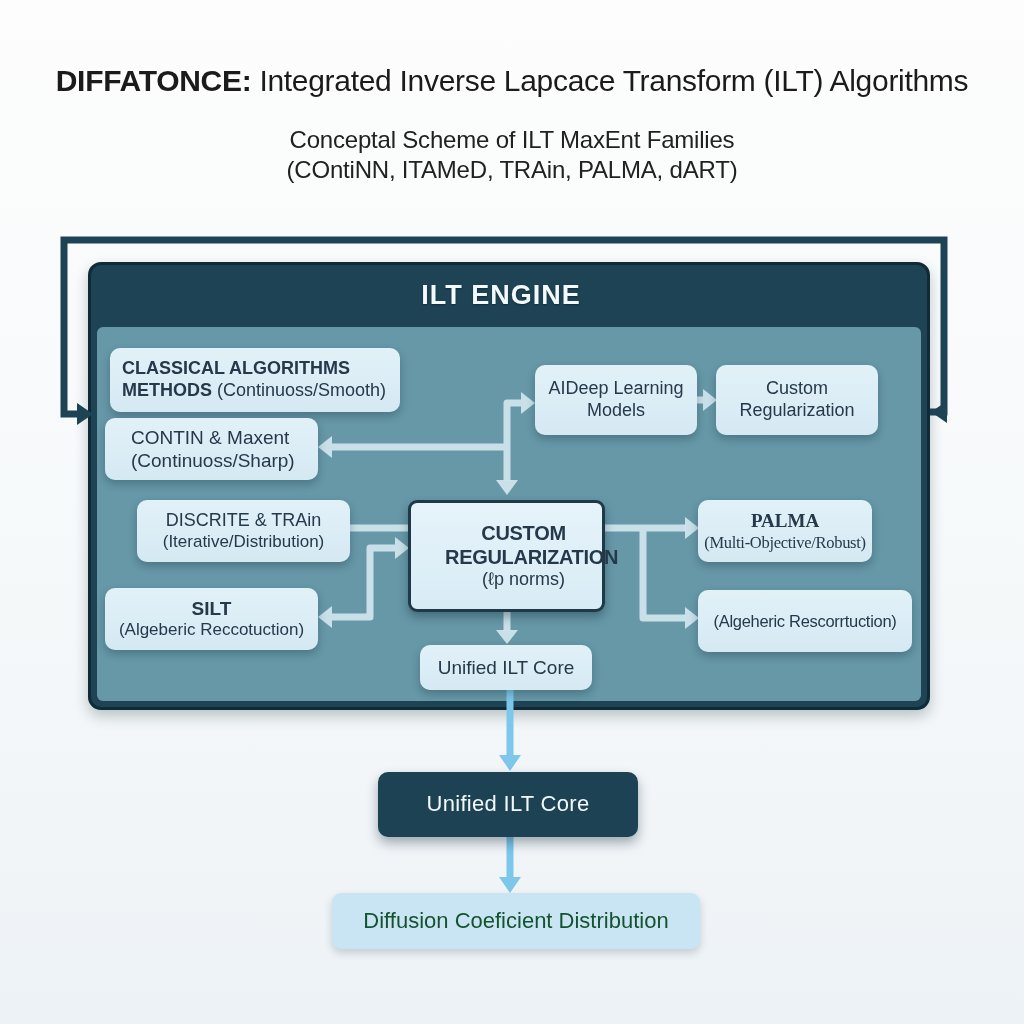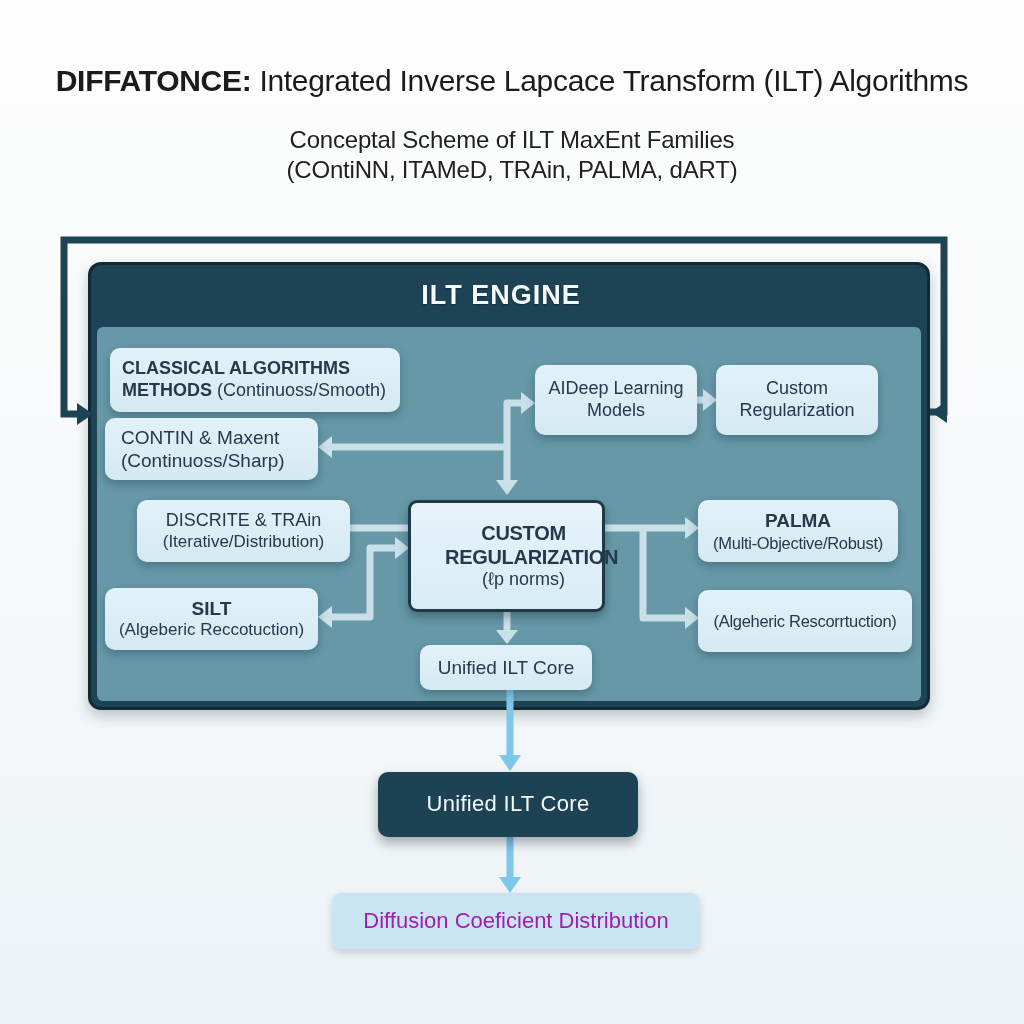--- a/index.html
+++ b/index.html
@@ -34,33 +34,33 @@
         border-radius:10px; color:var(--box_text);
         box-shadow:0 4px 9px rgba(8,30,42,.28);
         display:flex; flex-direction:column; justify-content:center;
         text-align:center; line-height:1.22;}
   .node .t{font-size:19px;}
   .node .b{font-weight:700;}
   .node .sub{font-size:17px; white-space:nowrap;}
   .node.left-align{text-align:left;}
   .classical{padding:4px 12px; font-size:18px;}
   .classical .b{font-size:18px;}
-  .contin{padding-left:16px; font-size:19px;justify-content:center;}
+  .contin{padding-left:26px; font-size:19px;justify-content:center;}
   .discrite .t{font-size:18px;}
   .discrite .sub{font-size:17px;}
   .customreg{border:3px solid #1e3a48; border-radius:9px;
              background:linear-gradient(180deg,#e6f3fa,#d8ecf5);
              box-shadow:0 5px 10px rgba(8,30,42,.35);padding-left:34px;}
   .customreg .t{font-size:20px; font-weight:700; letter-spacing:-0.3px;}
   .customreg .sub{font-size:18px;}
   .smallsub .sub{font-size:16.5px; letter-spacing:-0.3px;}
   .darknode{background:var(--dark_box_fill); color:var(--dark_box_text);
             border-radius:10px; font-size:22px; letter-spacing:.3px;
             box-shadow:0 6px 12px rgba(10,30,45,.35);}
-  .outnode{background:#c9e5f4; color:#a21caf; border-radius:9px; font-size:22px;
+  .outnode{background:#c9e5f4; color:#14532d; border-radius:9px; font-size:22px;
            box-shadow:0 4px 9px rgba(8,30,42,.18);}
 </style>
 </head>
 <body>
 
 <div class="stage">
 
   <div class="title">
     <span class="lead">DIFFATONCE:</span><span> Integrated Inverse Lapcace Transform (ILT) Algorithms</span>
   </div>
@@ -145,21 +145,21 @@
   <div class="node" style="left:716px; top:365px; width:162px; height:70px; font-size:18px;">
     <div>Custom</div>
     <div>Regularization</div>
   </div>
 
   <div class="node customreg" style="left:408px; top:500px; width:197px; height:112px;">
     <div class="t">CUSTOM REGULARIZATION</div>
     <div class="sub">(ℓp norms)</div>
   </div>
 
-  <div class="node smallsub" style="left:698px; top:500px; width:200px; height:62px;">
+  <div class="node smallsub" style="left:698px; top:500px; width:174px; height:62px;font-family:Liberation Serif, serif;">
     <div class="t b">PALMA</div>
     <div class="sub">(Multi-Objective/Robust)</div>
   </div>
 
   <div class="node smallsub" style="left:698px; top:590px; width:214px; height:62px;">
     <div class="sub">(Algeheric Rescorrtuction)</div>
   </div>
 
   <div class="node" style="left:420px; top:645px; width:172px; height:45px; font-size:19px;">
     <div>Unified ILT Core</div>

